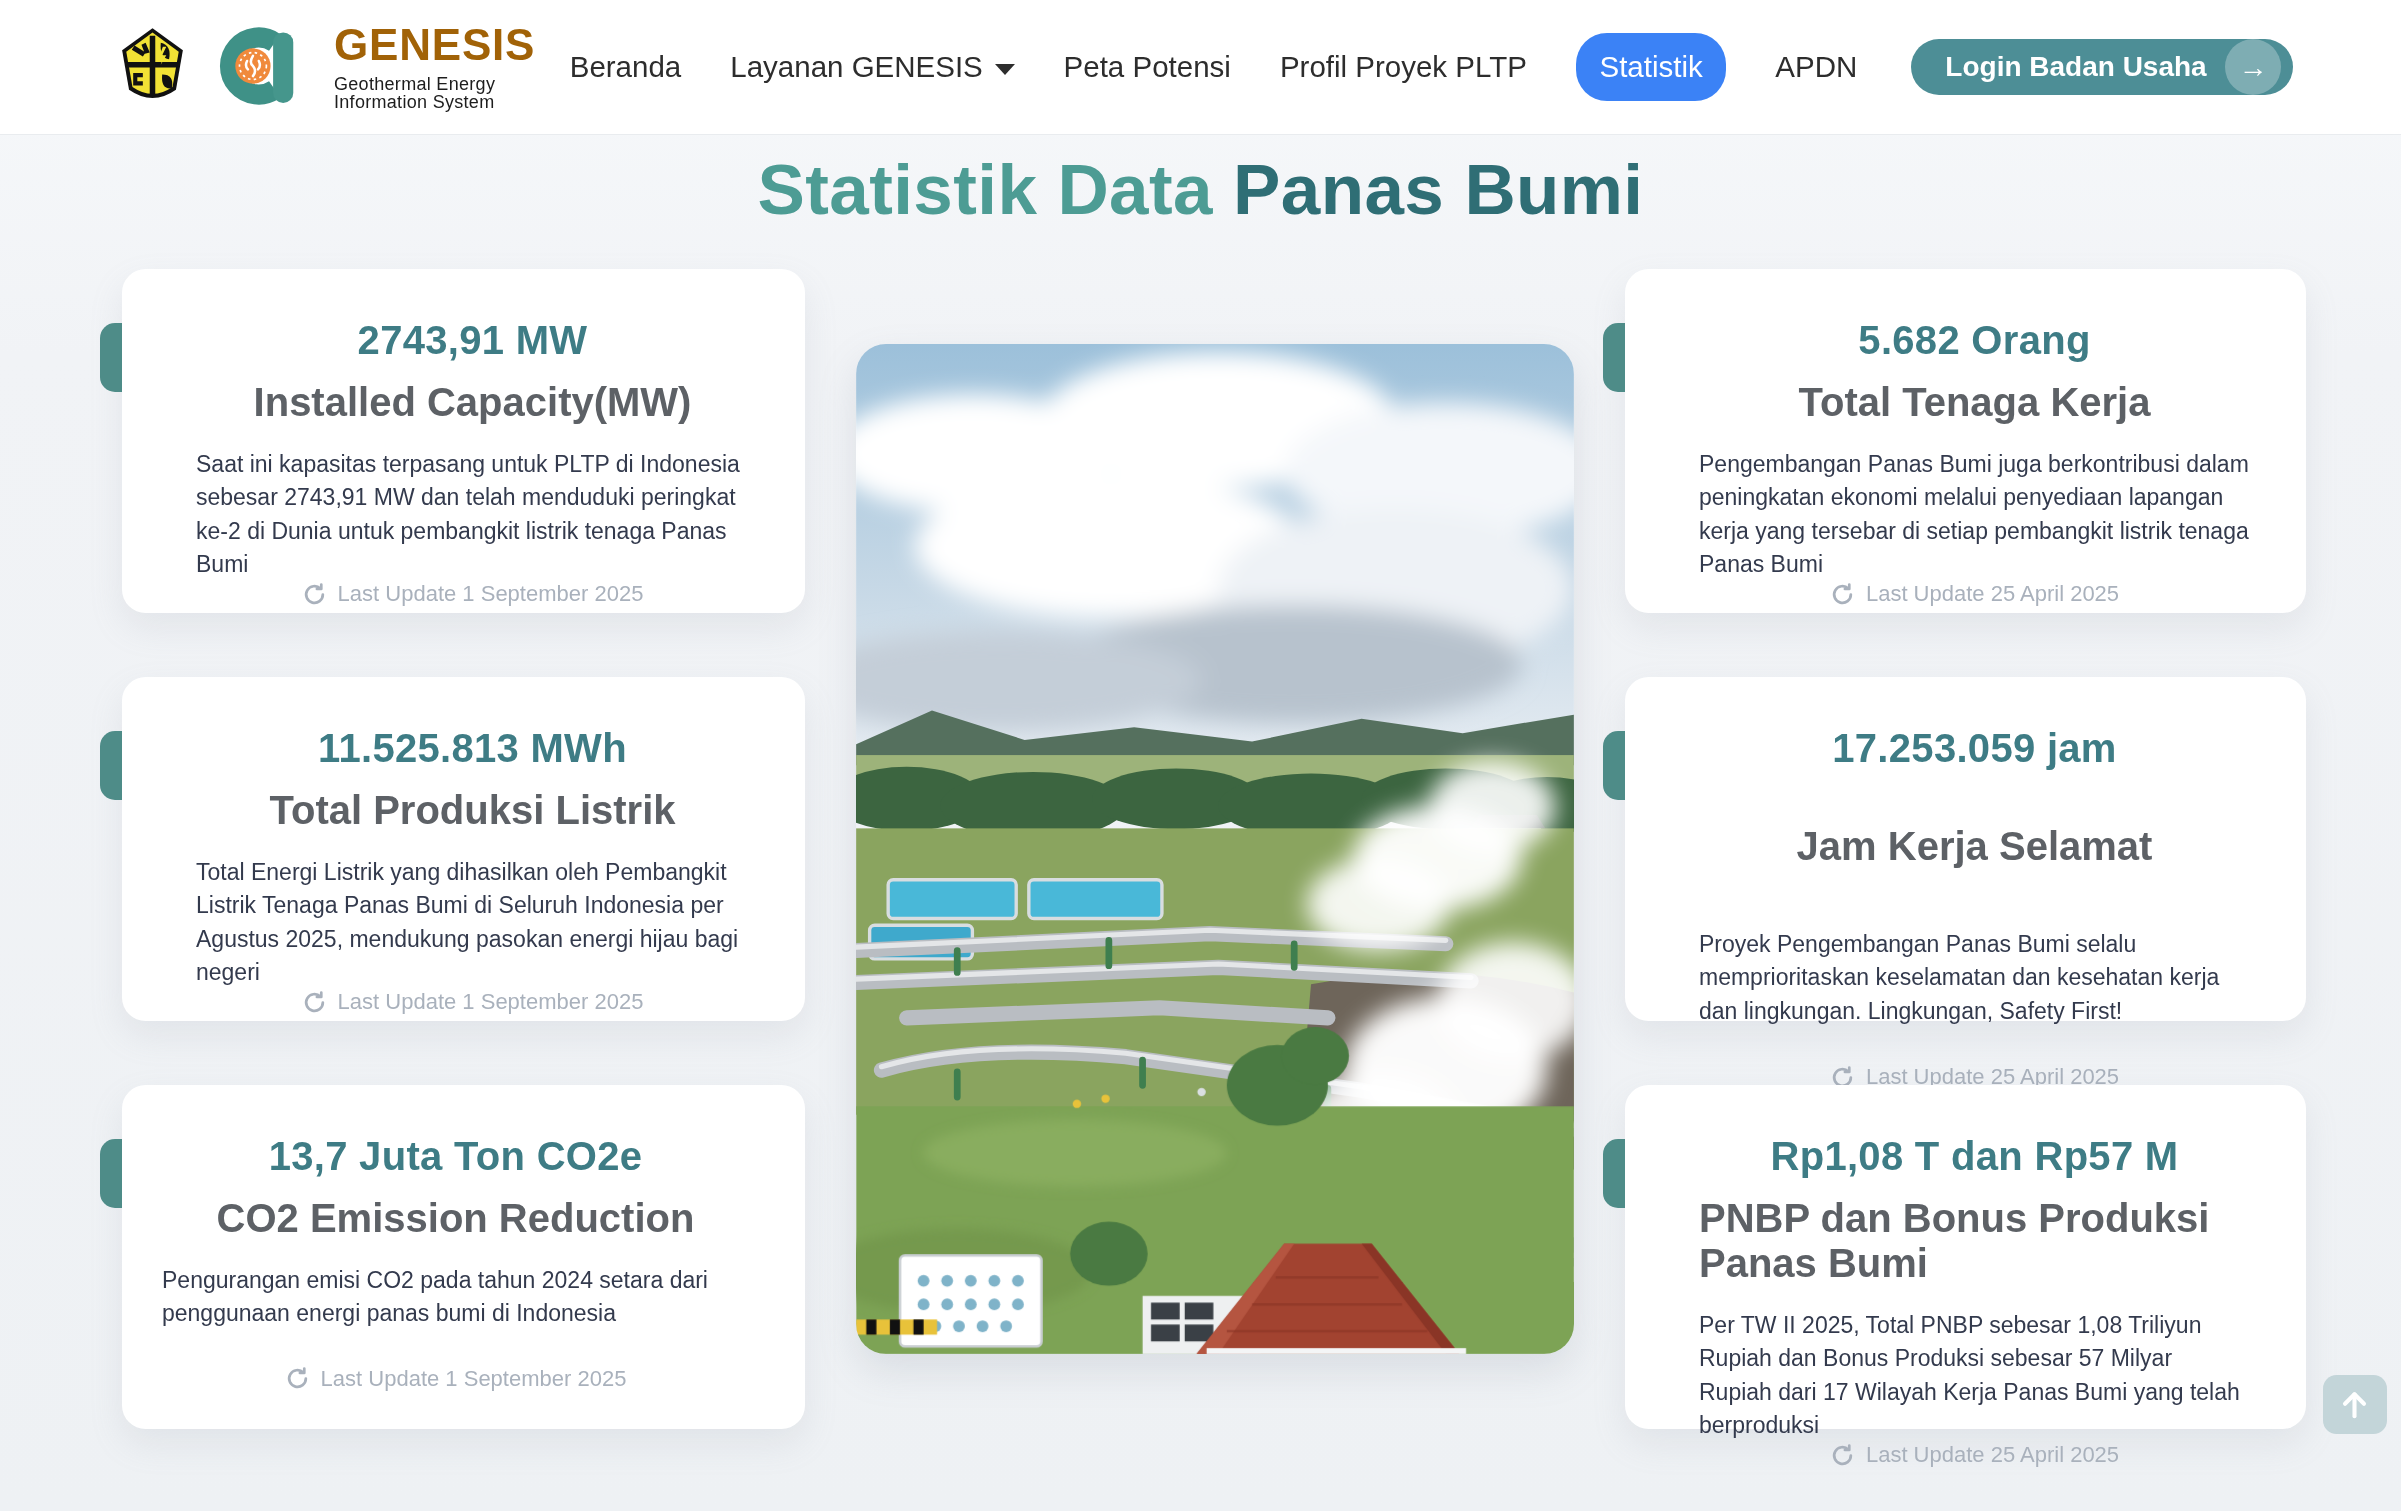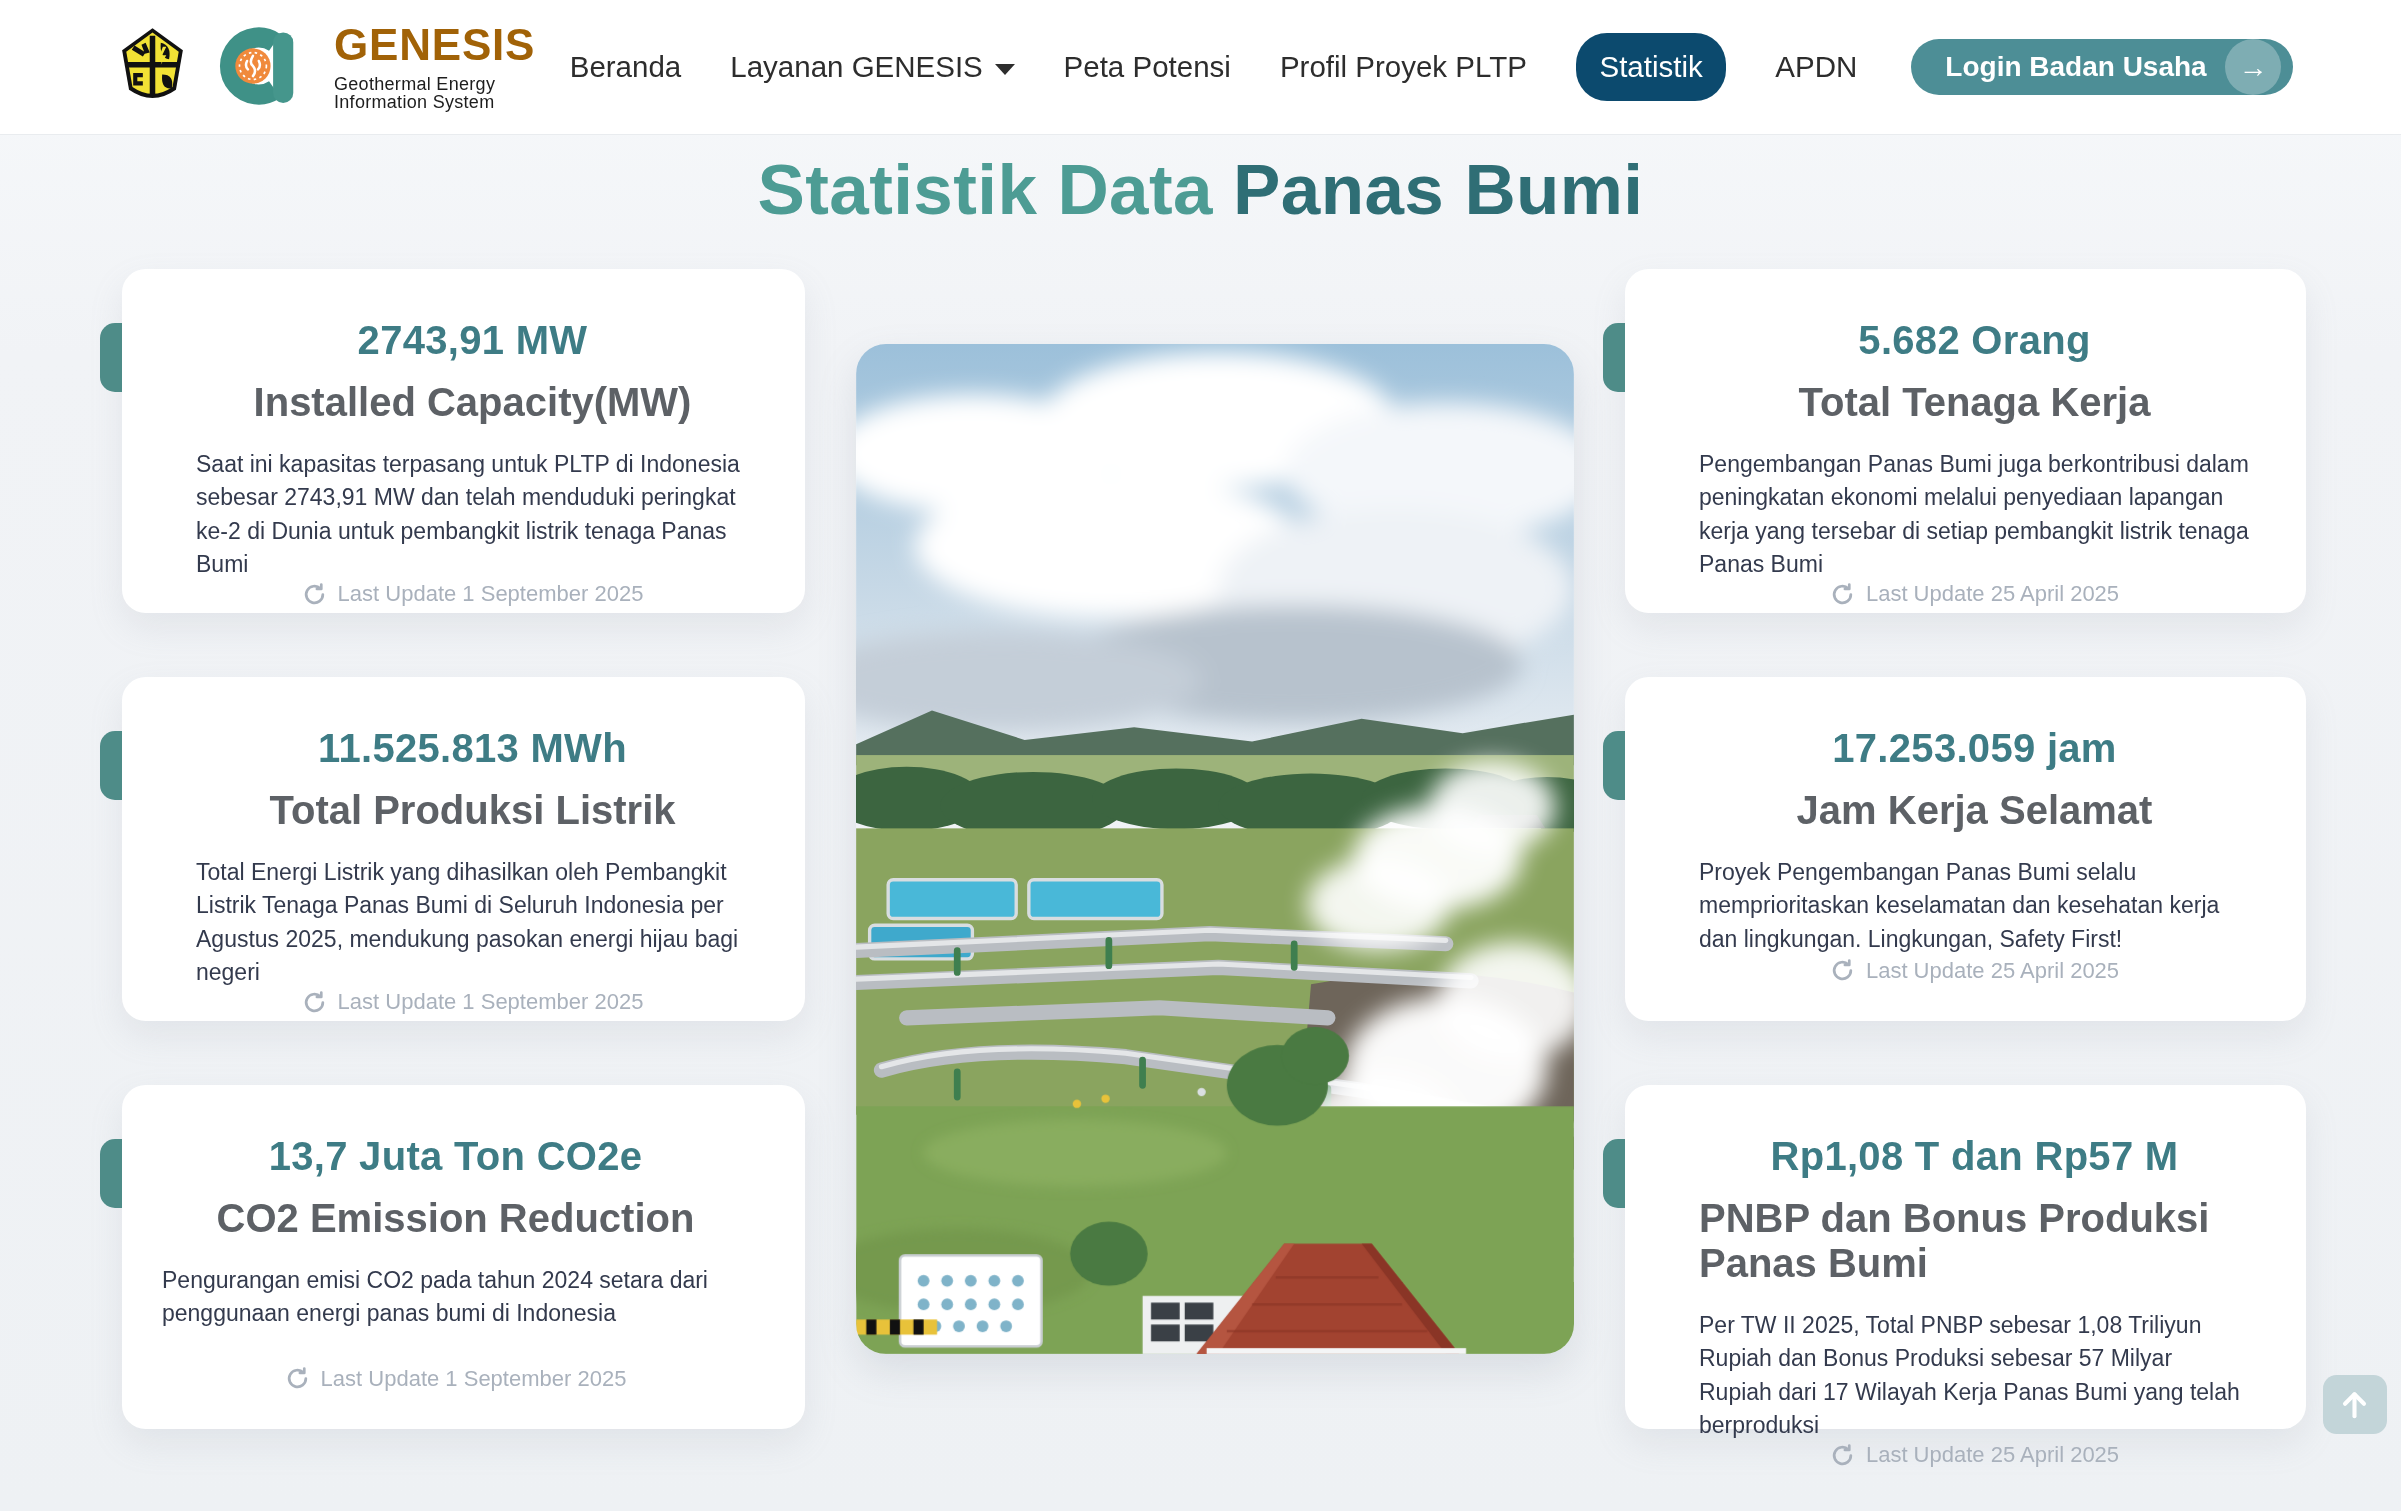--- a/index.html
+++ b/index.html
@@ -15,21 +15,21 @@
   }
   .brand { display:flex; align-items:center; gap:22px; cursor:pointer; }
   .brand-text { display:flex; flex-direction:column; line-height:1; }
   .brand-name { font-size:44px; font-weight:800; color:#a16207; letter-spacing:0.8px; }
   .brand-tag  { font-size:18px; color:#1d1d1d; margin-top:7.6px; letter-spacing:0.3px; }
   .nav { display:flex; align-items:center; gap:49px; margin-left:auto; }
   .nav-item {
     font-size:29.5px; font-weight:400; color:#2d2d2d; text-decoration:none;
     display:flex; align-items:center; gap:11.8px; white-space:nowrap;
   }
-  .nav-item.active { background:#0c4a6e; color:#ffffff; padding:17px 23.6px; border-radius:31px; }
+  .nav-item.active { background:#3b82f6; color:#ffffff; padding:17px 23.6px; border-radius:31px; }
   .caret { width:0; height:0; border-left:10px solid transparent; border-right:10px solid transparent; border-top:11.8px solid #2d2d2d; margin-top:5px; }
   .login-btn {
     margin-left:54px; height:56px; background:#4d8e96; border:none; cursor:pointer;
     border-radius:39px; display:flex; align-items:center; gap:18.5px; padding:0 11.8px 0 34px;
     color:#ffffff; font-size:28px; font-weight:600; font-family:inherit; white-space:nowrap;
   }
   .login-circle {
     width:56px; height:56px; border-radius:50%; background:rgba(255,255,255,.28);
     display:flex; align-items:center; justify-content:center; font-size:29px; color:#fff; font-weight:700;
   }
@@ -316,21 +316,21 @@
     <div class="card-desc">Pengembangan Panas Bumi juga berkontribusi dalam peningkatan ekonomi melalui penyediaan lapangan kerja yang tersebar di setiap pembangkit listrik tenaga Panas Bumi</div>
     <div class="card-footer">
       <svg class="refresh-icon" viewBox="0 0 24 24" fill="none" stroke="#a9b1bc" stroke-width="2.6" stroke-linecap="round">
         <path d="M20 12a8 8 0 1 1-2.4-5.7"></path>
           <path d="M18.5 2.5v4.2h-4.2" stroke-linejoin="round"></path>
       </svg>
       <span>Last Update 25 April 2025</span>
     </div>
   </section>
 
-  <section class="card" style="grid-column:3;grid-row:2;">
+  <section class="card" style="grid-column:3;grid-row:2;gap:36px;">
     <span class="card-tab"></span>
     <div class="card-value">17.253.059 jam</div>
     <div class="card-title">Jam Kerja Selamat</div>
     <div class="card-desc">Proyek Pengembangan Panas Bumi selalu memprioritaskan keselamatan dan kesehatan kerja dan lingkungan. Lingkungan, Safety First!</div>
     <div class="card-footer">
       <svg class="refresh-icon" viewBox="0 0 24 24" fill="none" stroke="#a9b1bc" stroke-width="2.6" stroke-linecap="round">
         <path d="M20 12a8 8 0 1 1-2.4-5.7"></path>
           <path d="M18.5 2.5v4.2h-4.2" stroke-linejoin="round"></path>
       </svg>
       <span>Last Update 25 April 2025</span>

